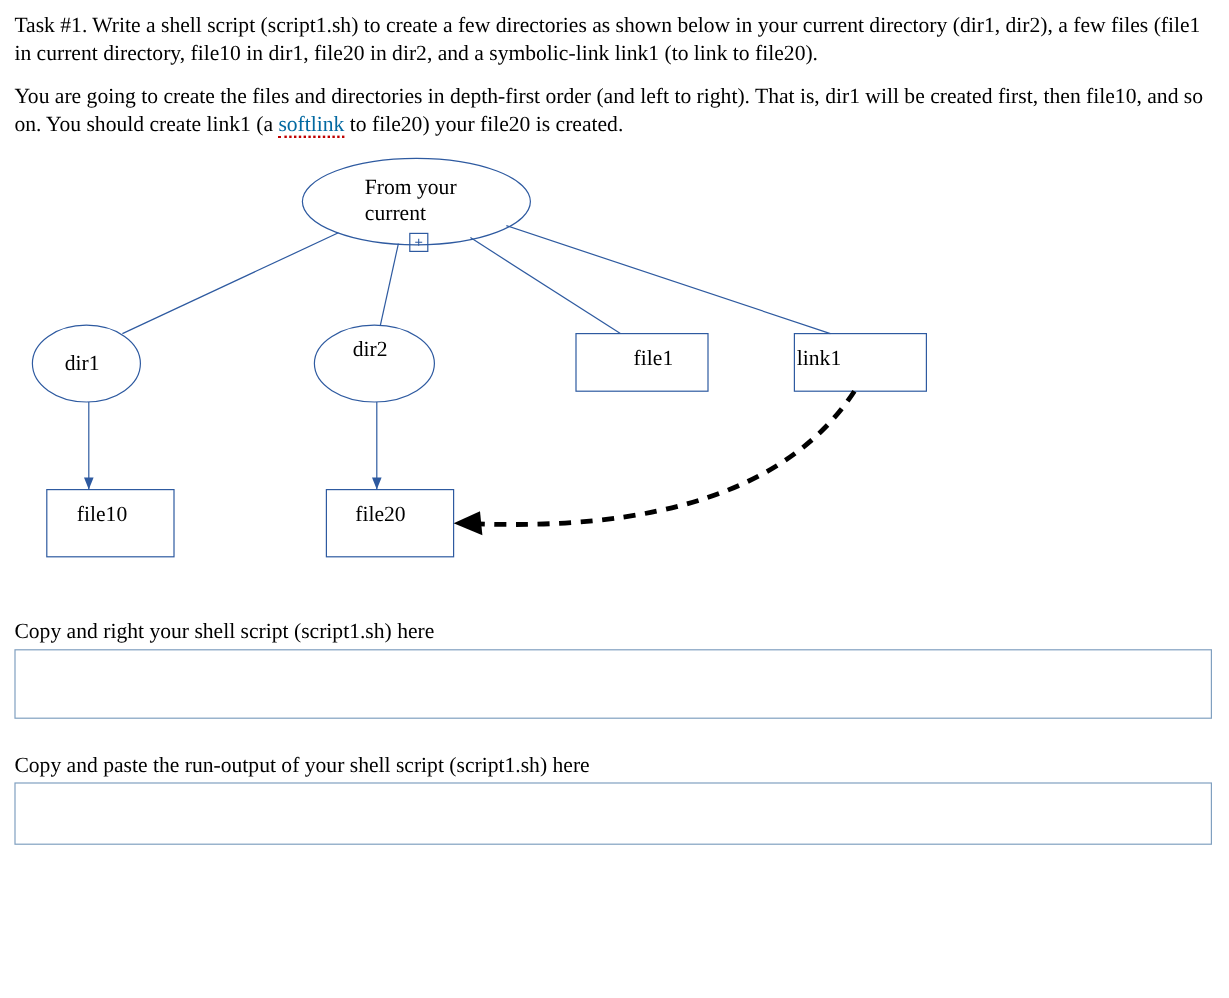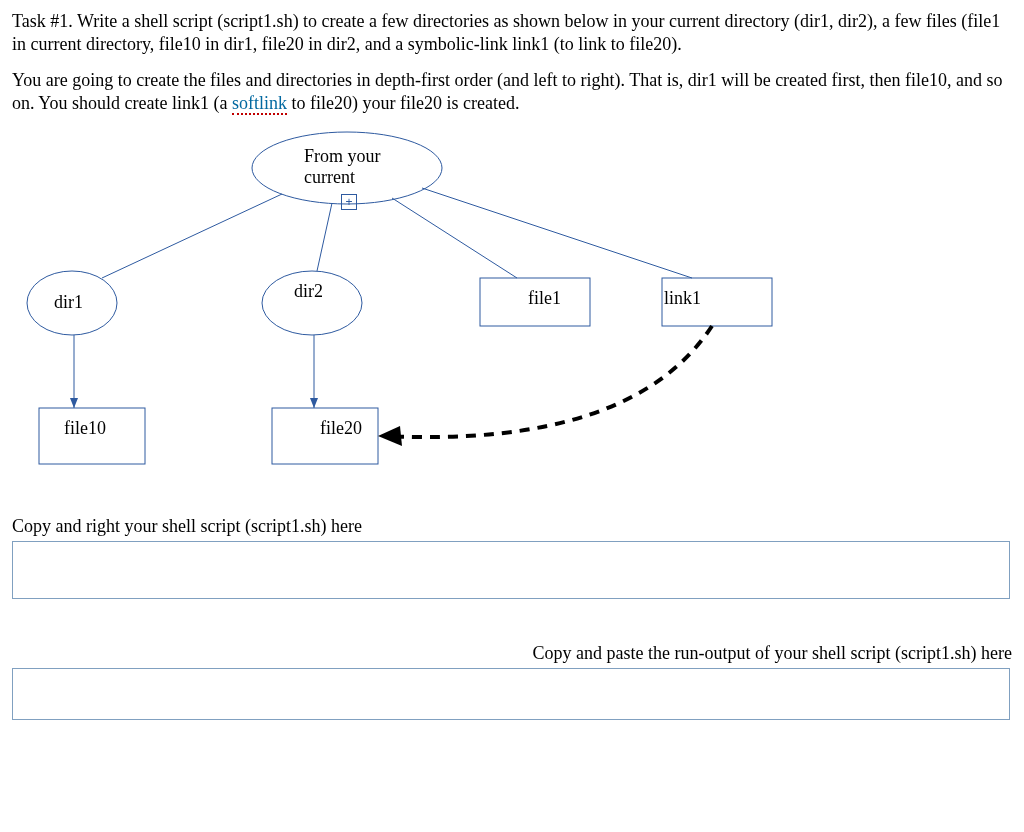--- a/index.html
+++ b/index.html
@@ -106,20 +106,20 @@
     <div style="text-align:center;margin-top:2px;">
       <span class="expand">+</span>
     </div>
   </div>
 
   <div class="node-ellipse" style="left:42px; top:164px;">dir1</div>
   <div class="node-ellipse" style="left:282px; top:153px;">dir2</div>
   <div class="node-rect" style="left:500px; top:160px;margin-left:16px;">file1</div>
   <div class="node-rect" style="left:652px; top:160px;">link1</div>
   <div class="node-rect" style="left:52px; top:290px;">file10</div>
-  <div class="node-rect" style="left:284px; top:290px;margin-left:24px;">file20</div>
+  <div class="node-rect" style="left:284px; top:290px;">file20</div>
 </div>
 
 <div class="prompt">Copy and right your shell script (script1.sh) here</div>
 <div class="answerbox h1"></div>
 
-<div class="prompt" style="margin-top:44px;text-align:right;">Copy and paste the run-output of your shell script (script1.sh) here</div>
+<div class="prompt" style="margin-top:28px;">Copy and paste the run-output of your shell script (script1.sh) here</div>
 <div class="answerbox h2"></div>
 
 </body></html>

